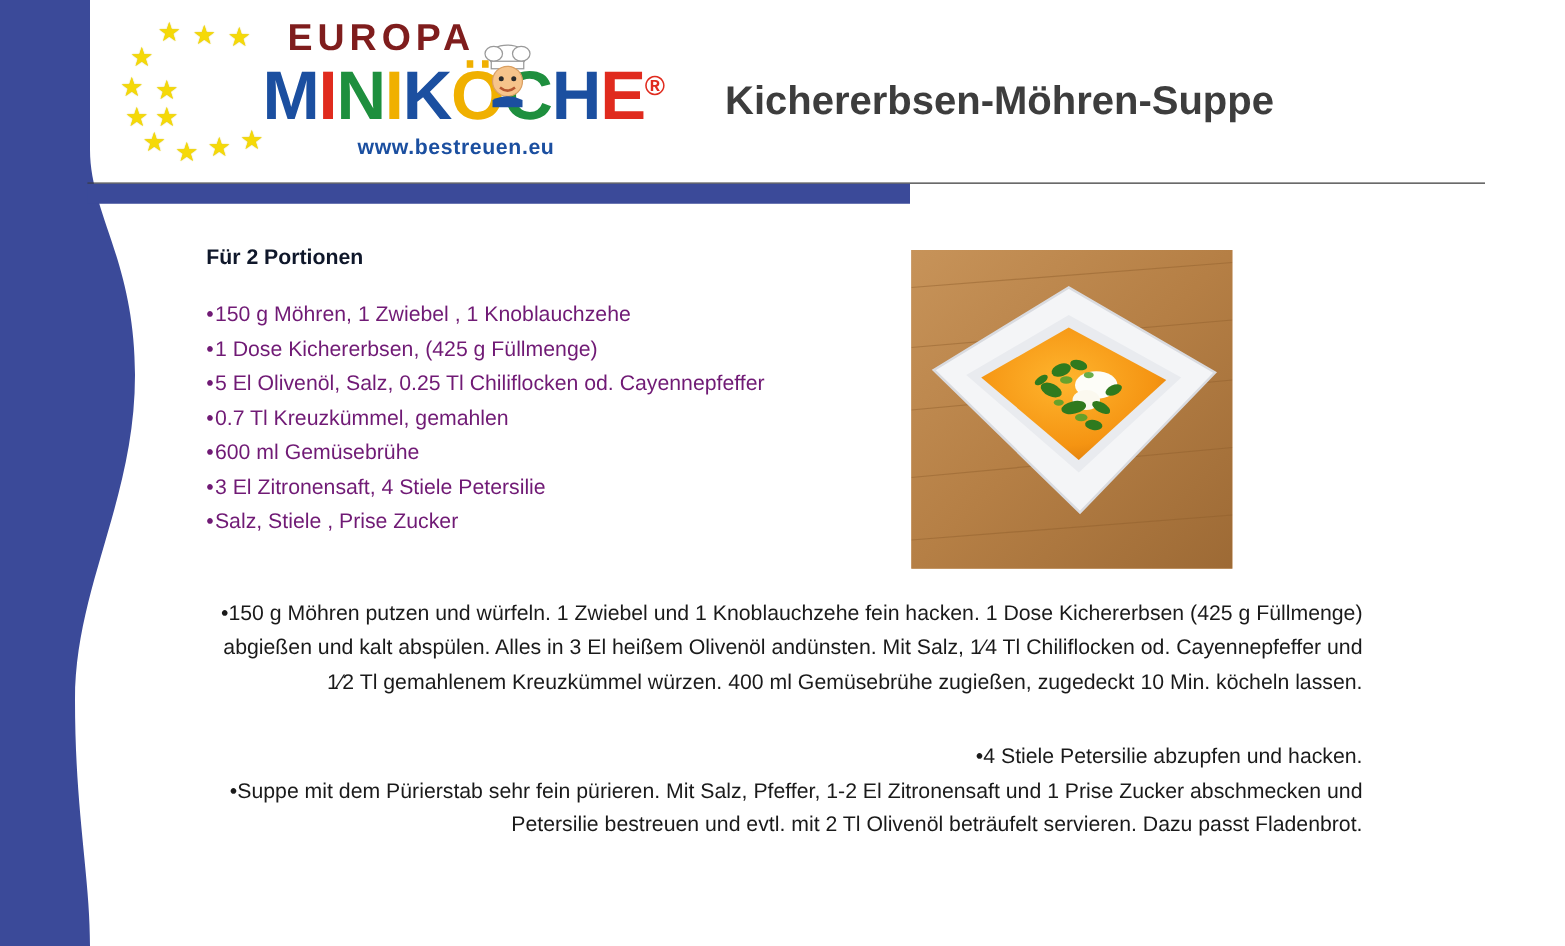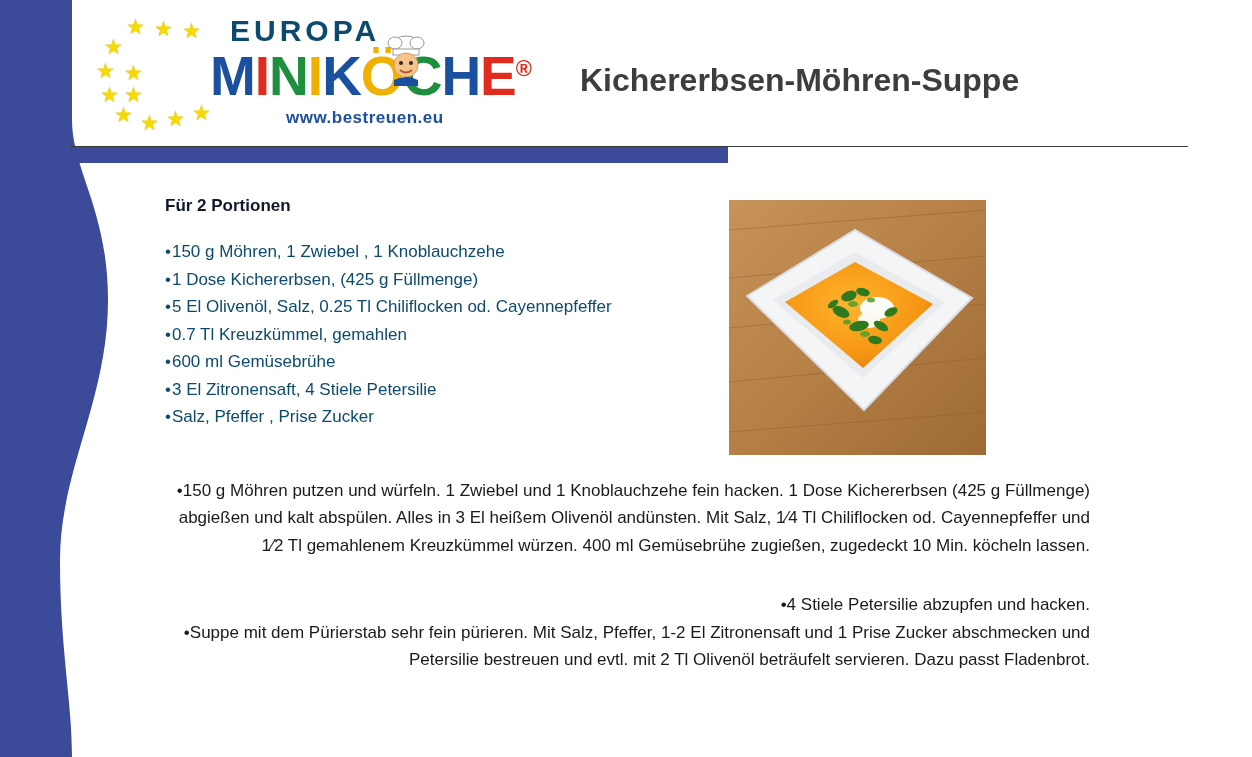--- a/index.html
+++ b/index.html
@@ -60,21 +60,21 @@
     line-height: 21px;
     text-shadow: 0 0 1px #c9b200;
   }
   .logo-europa {
     position: absolute;
     left: 140px;
     top: 6px;
     font-size: 30px;
     font-weight: bold;
     letter-spacing: 4px;
-    color: #0c4a6e;
+    color: #7f1d1d;
     font-family: "Liberation Sans", sans-serif;
   }
   .logo-mini {
     position: absolute;
     left: 120px;
     top: 32px;
     font-size: 55px;
     font-weight: bold;
     letter-spacing: -1px;
     line-height: 58px;
@@ -147,21 +147,21 @@
     font-weight: bold;
     color: #0f172a;
     margin: 0 0 22px 0;
   }
   .ingredients {
     width: 560px;
   }
   .ing-line {
     font-size: 17px;
     line-height: 27.5px;
-    color: #0c4a6e;
+    color: #701a75;
     white-space: nowrap;
   }
   .bullet { margin-right: 1px; }
 
   .photo {
     position: absolute;
     left: 729px;
     top: 200px;
     width: 257px;
     height: 255px;
@@ -294,21 +294,21 @@
 
     <p class="servings">Für 2 Portionen</p>
 
     <div class="ingredients">
       <div class="ing-line"><span class="bullet">•</span><span>150 g Möhren, 1 Zwiebel , 1 Knoblauchzehe</span></div>
       <div class="ing-line"><span class="bullet">•</span><span>1 Dose Kichererbsen, (425 g Füllmenge)</span></div>
       <div class="ing-line"><span class="bullet">•</span><span>5 El Olivenöl, Salz, 0.25 Tl Chiliflocken od. Cayennepfeffer</span></div>
       <div class="ing-line"><span class="bullet">•</span><span>0.7 Tl Kreuzkümmel, gemahlen</span></div>
       <div class="ing-line"><span class="bullet">•</span><span>600 ml Gemüsebrühe</span></div>
       <div class="ing-line"><span class="bullet">•</span><span>3 El Zitronensaft, 4 Stiele Petersilie</span></div>
-      <div class="ing-line"><span class="bullet">•</span><span>Salz, Pfeffer ,  Prise Zucker</span></div>
+      <div class="ing-line"><span class="bullet">•</span><span>Salz, Stiele ,  Prise Zucker</span></div>
     </div>
 
     <p class="para para-1">•150 g Möhren putzen und würfeln. 1 Zwiebel und 1 Knoblauchzehe fein hacken. 1 Dose Kichererbsen (425 g Füllmenge) abgießen und kalt abspülen. Alles in 3 El heißem Olivenöl andünsten. Mit Salz, 1⁄4 Tl Chiliflocken od. Cayennepfeffer und 1⁄2 Tl gemahlenem Kreuzkümmel würzen. 400 ml Gemüsebrühe zugießen, zugedeckt 10 Min. köcheln lassen.</p>
     <p class="para para-2" style="white-space: pre-line;">•4 Stiele Petersilie abzupfen und hacken.
 •Suppe mit dem Pürierstab sehr fein pürieren. Mit Salz, Pfeffer, 1-2 El Zitronensaft und 1 Prise Zucker abschmecken und Petersilie bestreuen und evtl. mit 2 Tl Olivenöl beträufelt servieren. Dazu passt Fladenbrot.</p>
   </div>
 
 </div>
 
 </body></html>

